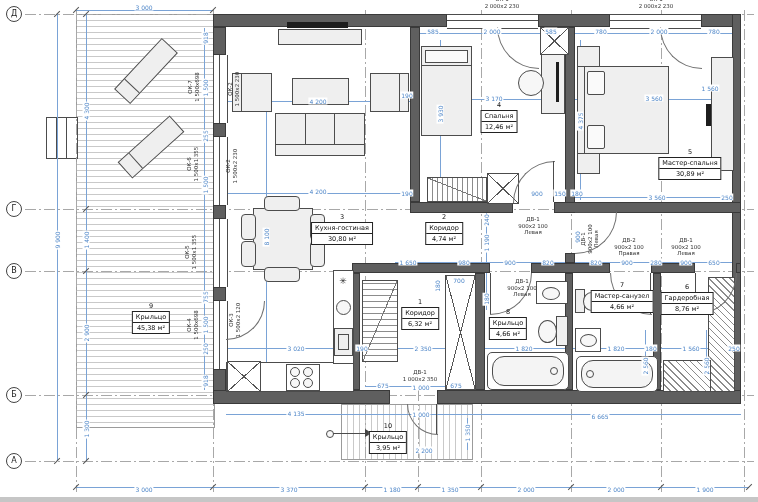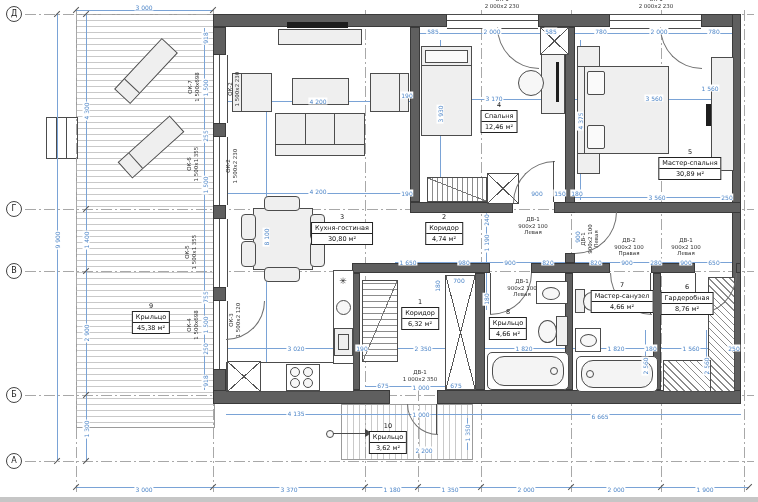--- a/index.html
+++ b/index.html
@@ -461,21 +461,21 @@
       <span class="num">9</span>
       <div class="bx">
         <div class="nm">Крыльцо</div>
         <div class="ar">45,38 м²</div>
       </div>
     </div>
   <div class="rlab" style="left:388px;top:422px">
       <span class="num">10</span>
       <div class="bx">
         <div class="nm">Крыльцо</div>
-        <div class="ar">3,62 м²</div>
+        <div class="ar">3,95 м²</div>
       </div>
     </div>
 
   <div class="axc" style="left:14px;top:14px">Д</div>
   <div class="axc" style="left:14px;top:209px">Г</div>
   <div class="axc" style="left:14px;top:271px">В</div>
   <div class="axc" style="left:14px;top:395px">Б</div>
   <div class="axc" style="left:14px;top:461px">А</div>
 
   <div style="position:absolute;left:0;top:497px;width:758px;height:5px;background:#c6c6c6"></div>

